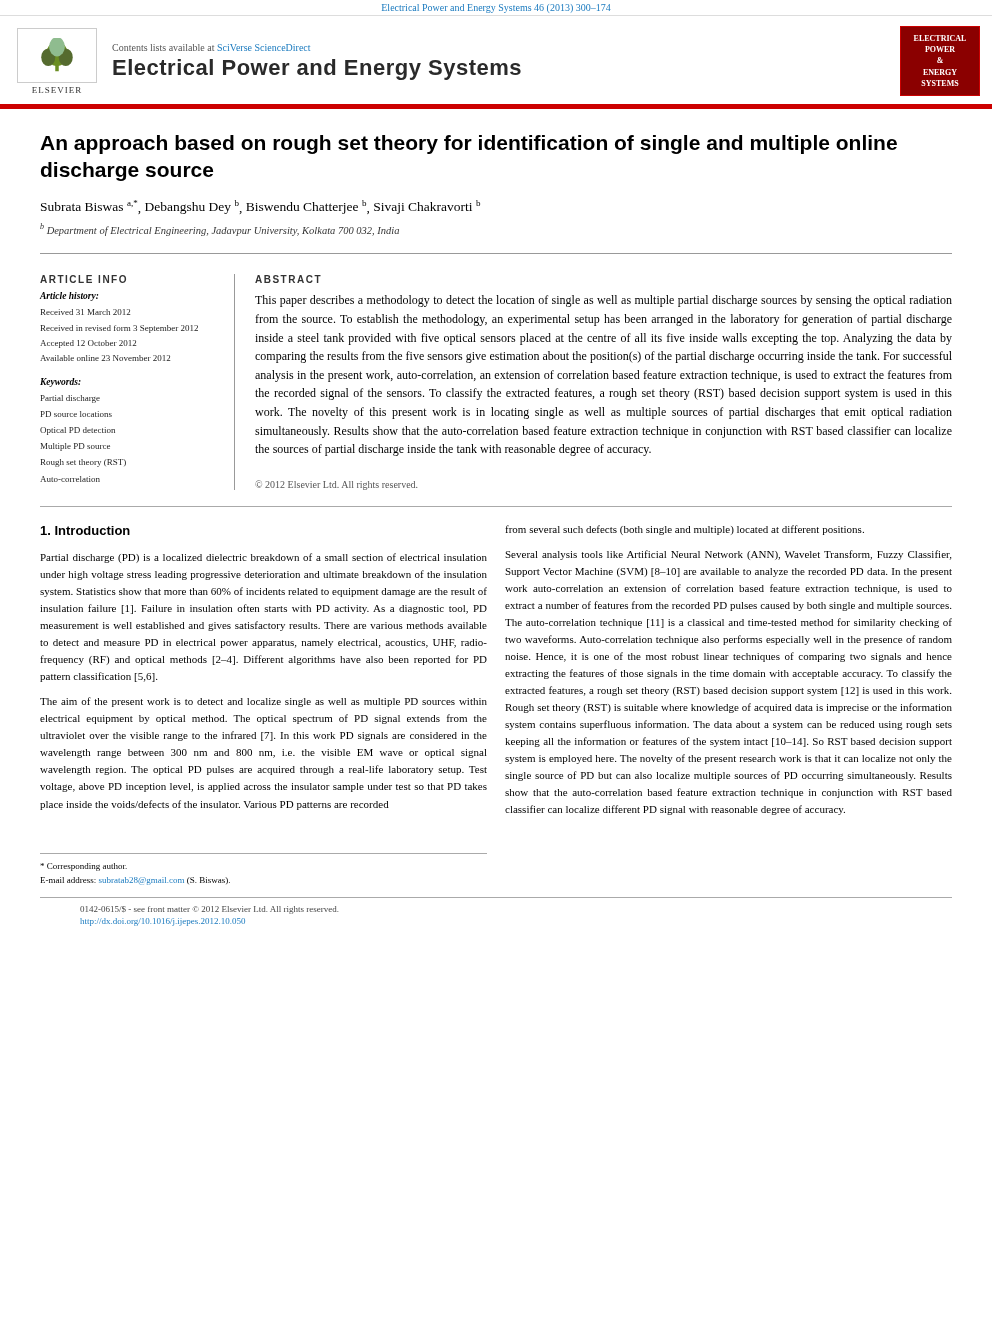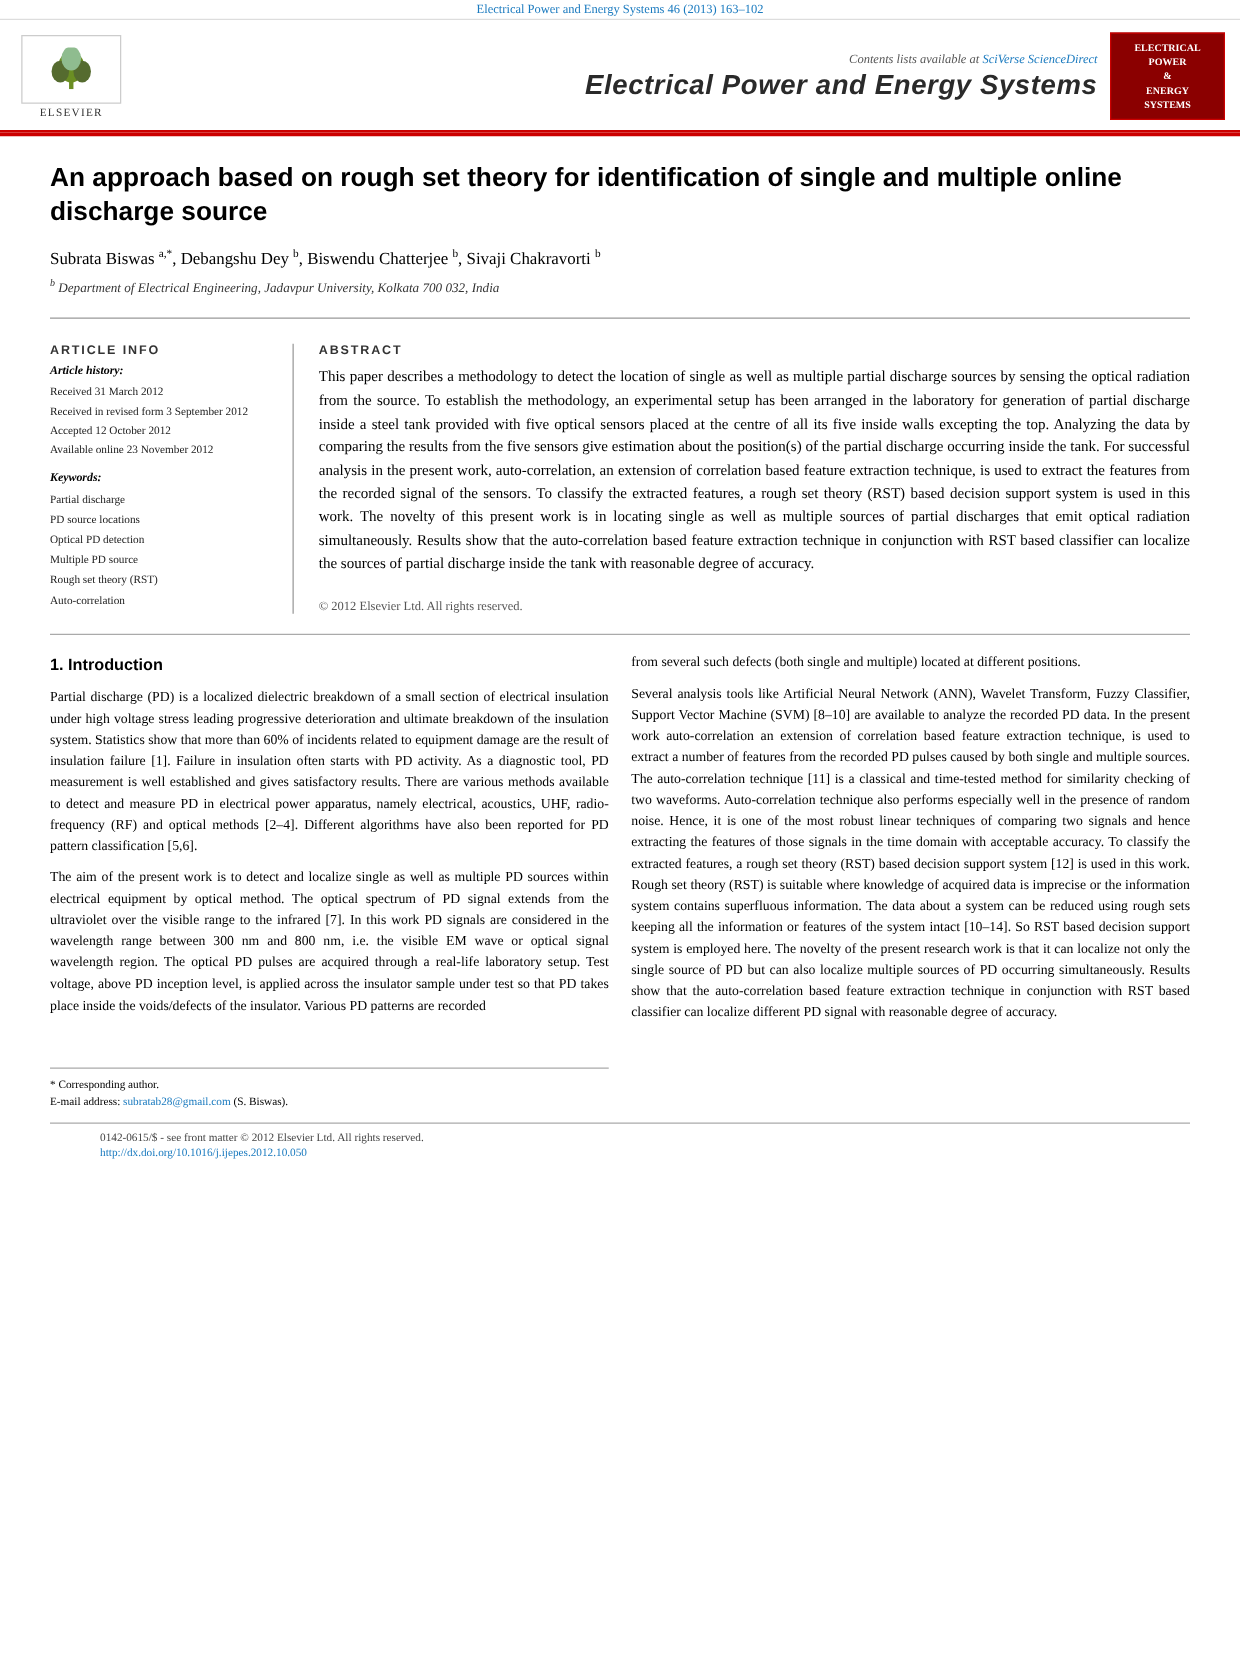--- a/index.html
+++ b/index.html
@@ -52,23 +52,22 @@
       height: 35px;
     }
     .elsevier-text {
       font-size: 9px;
       color: #333;
       letter-spacing: 1px;
       margin-top: 2px;
     }
     .journal-center-header {
       flex: 1;
-      text-align: right;
+      text-align: left;
       padding: 0 10px;
-      font-style: italic;
     }
     .sciverse-line {
       font-size: 10px;
       color: #555;
       margin-bottom: 2px;
     }
     .sciverse-link {
       color: #1a7abf;
       text-decoration: none;
     }
@@ -78,21 +77,21 @@
       color: #2a2a2a;
       font-family: Arial, sans-serif;
       letter-spacing: 0.5px;
     }
     .journal-homepage {
       font-size: 10px;
       color: #555;
       margin-top: 2px;
     }
     .journal-logo-right {
-      width: 92px;
+      width: 80px;
       height: 70px;
       border: 1px solid #c00;
       display: flex;
       flex-direction: column;
       align-items: center;
       justify-content: center;
       background: #8b0000;
       color: #fff;
       font-size: 9px;
       font-weight: bold;
@@ -252,21 +251,21 @@
     }
     .ref-link { color: #1a7abf; }
     sup { font-size: 8px; }
   </style>
 </head>
 <body>
 
 <div class="page">
 
   <div class="top-strip">
-    <span>Electrical Power and Energy Systems 46 (2013) 163–102</span>
+    <span>Electrical Power and Energy Systems 46 (2013) 300–174</span>
   </div>
 
   <div class="journal-header">
     <div class="journal-top-bar">
 
       <div class="elsevier-logo">
         <div class="elsevier-logo-img">
           <svg class="elsevier-tree" viewBox="0 0 60 40">
             <rect x="28" y="30" width="4" height="8" fill="#6b8e23"></rect>
             <ellipse cx="30" cy="18" rx="12" ry="14" fill="#6b8e23"></ellipse>

